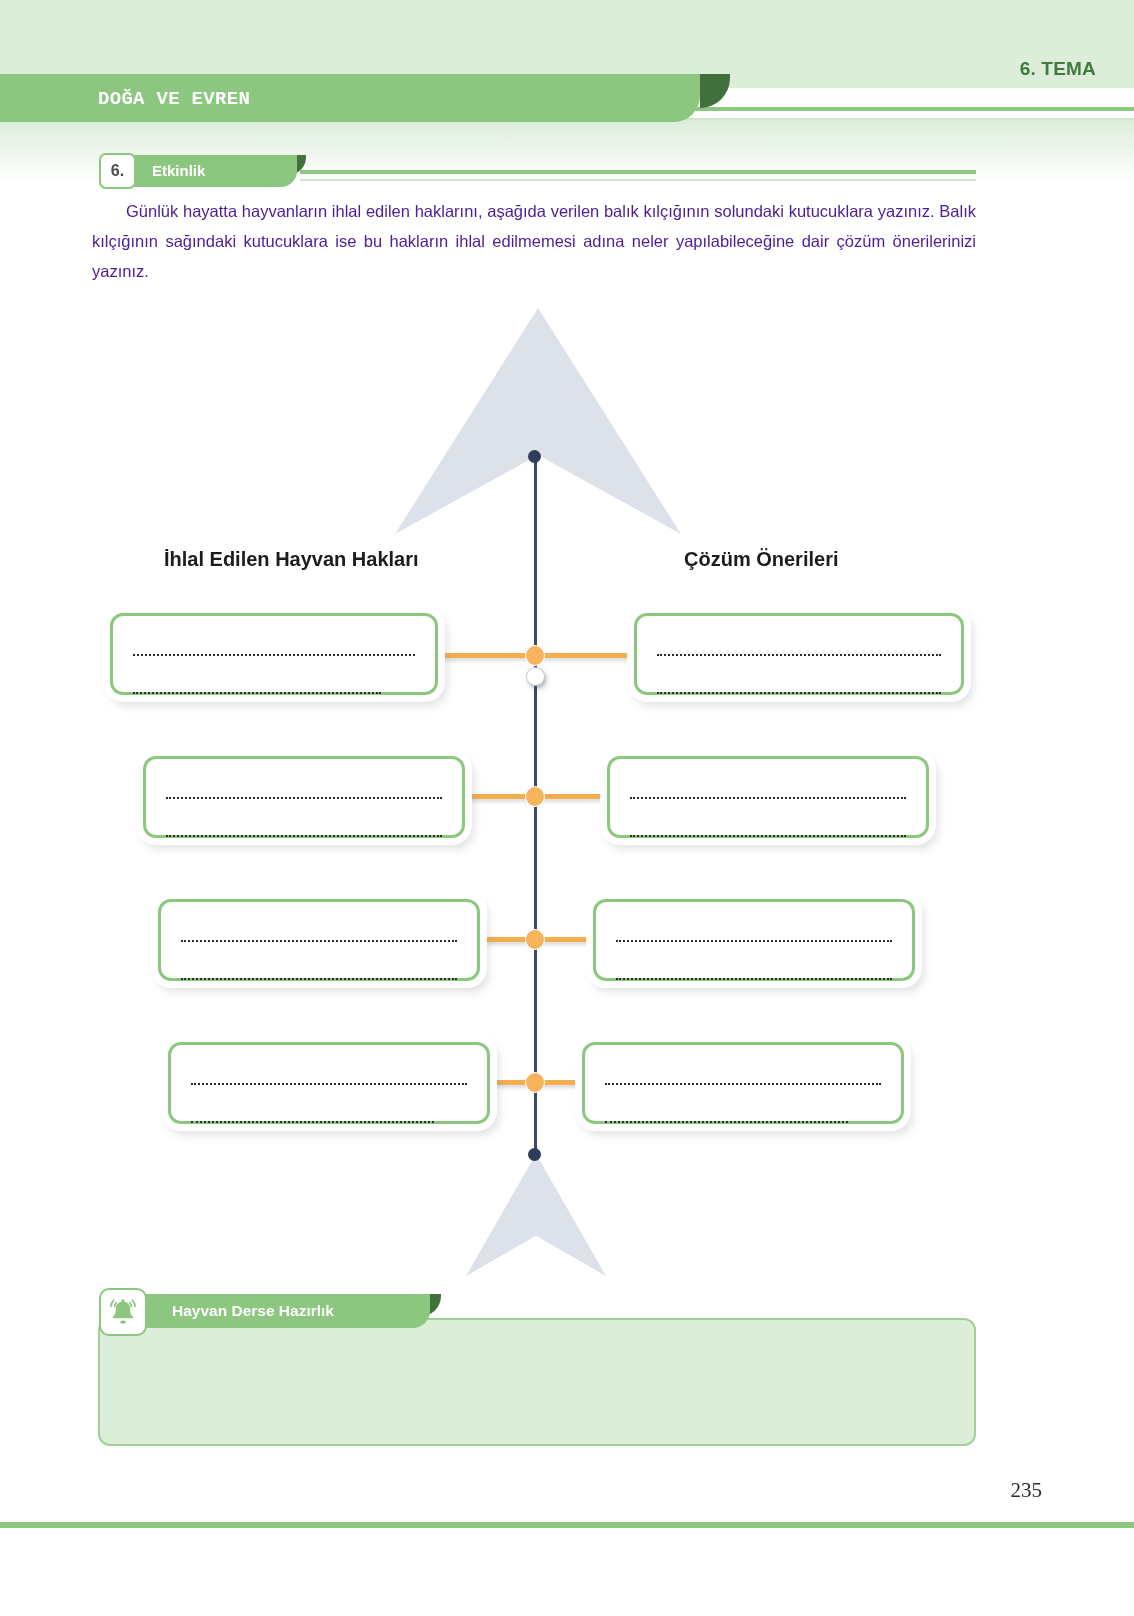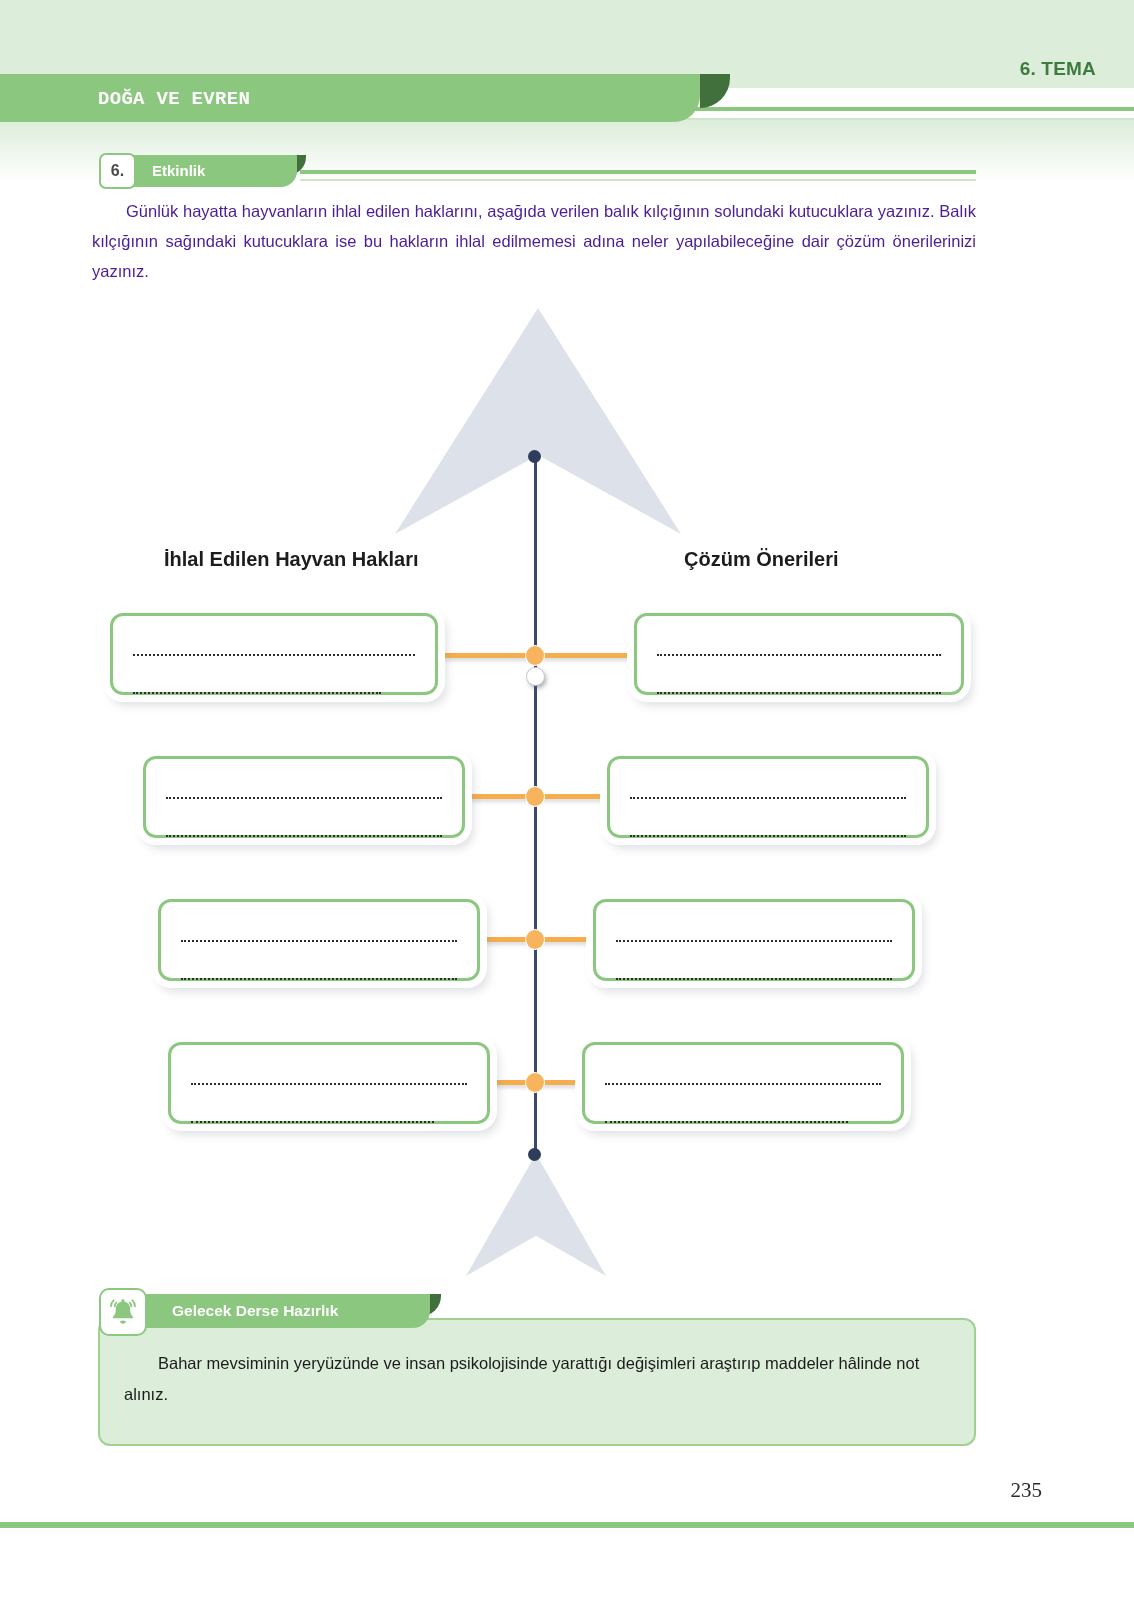--- a/index.html
+++ b/index.html
@@ -488,19 +488,18 @@
   <div class="gdh-icon-box"></div>
   <svg class="gdh-icon-svg" width="36" height="36" viewBox="0 0 36 36">
     <path d="M18 7.5c-4.2 0-7.1 3.1-7.1 7.1 0 5.2-1.6 6.9-2.9 8.2-.5.5-.2 1.5.6 1.5h18.8c.8 0 1.1-1 .6-1.5-1.3-1.3-2.9-3-2.9-8.2 0-4-2.9-7.1-7.1-7.1z" fill="#8cc77f"></path>
     <path d="M18 5.2c.9 0 1.6.7 1.6 1.6s-.7 1.6-1.6 1.6-1.6-.7-1.6-1.6.7-1.6 1.6-1.6z" fill="#8cc77f"></path>
     <path d="M18 26.6c-1.7 0-3.1 1.1-3.1 1.1s1.1 2.1 3.1 2.1 3.1-2.1 3.1-2.1-1.4-1.1-3.1-1.1z" fill="#8cc77f"></path>
     <path d="M8.6 6.3c-1.6 1.5-2.6 3.6-2.6 5.9" stroke="#8cc77f" stroke-width="1.8" fill="none" stroke-linecap="round"></path>
     <path d="M11.3 8.6c-1 1-1.6 2.3-1.6 3.8" stroke="#8cc77f" stroke-width="1.8" fill="none" stroke-linecap="round"></path>
     <path d="M27.4 6.3c1.6 1.5 2.6 3.6 2.6 5.9" stroke="#8cc77f" stroke-width="1.8" fill="none" stroke-linecap="round"></path>
     <path d="M24.7 8.6c1 1 1.6 2.3 1.6 3.8" stroke="#8cc77f" stroke-width="1.8" fill="none" stroke-linecap="round"></path>
   </svg>
-  <div class="gdh-label">Gelecek Derse Hazırlık</div>
-  <div class="gdh-text">Bahar mevsiminin yeryüzünde ve insan psikolojisinde yarattığı değişimleri araştırıp maddeler hâlinde not alınız.</div>
+  <div class="gdh-label">Hayvan Derse Hazırlık</div>
 
   <div class="page-num">235</div>
   <div class="footer-rule"></div>
 
 </div>
 
 </body></html>

